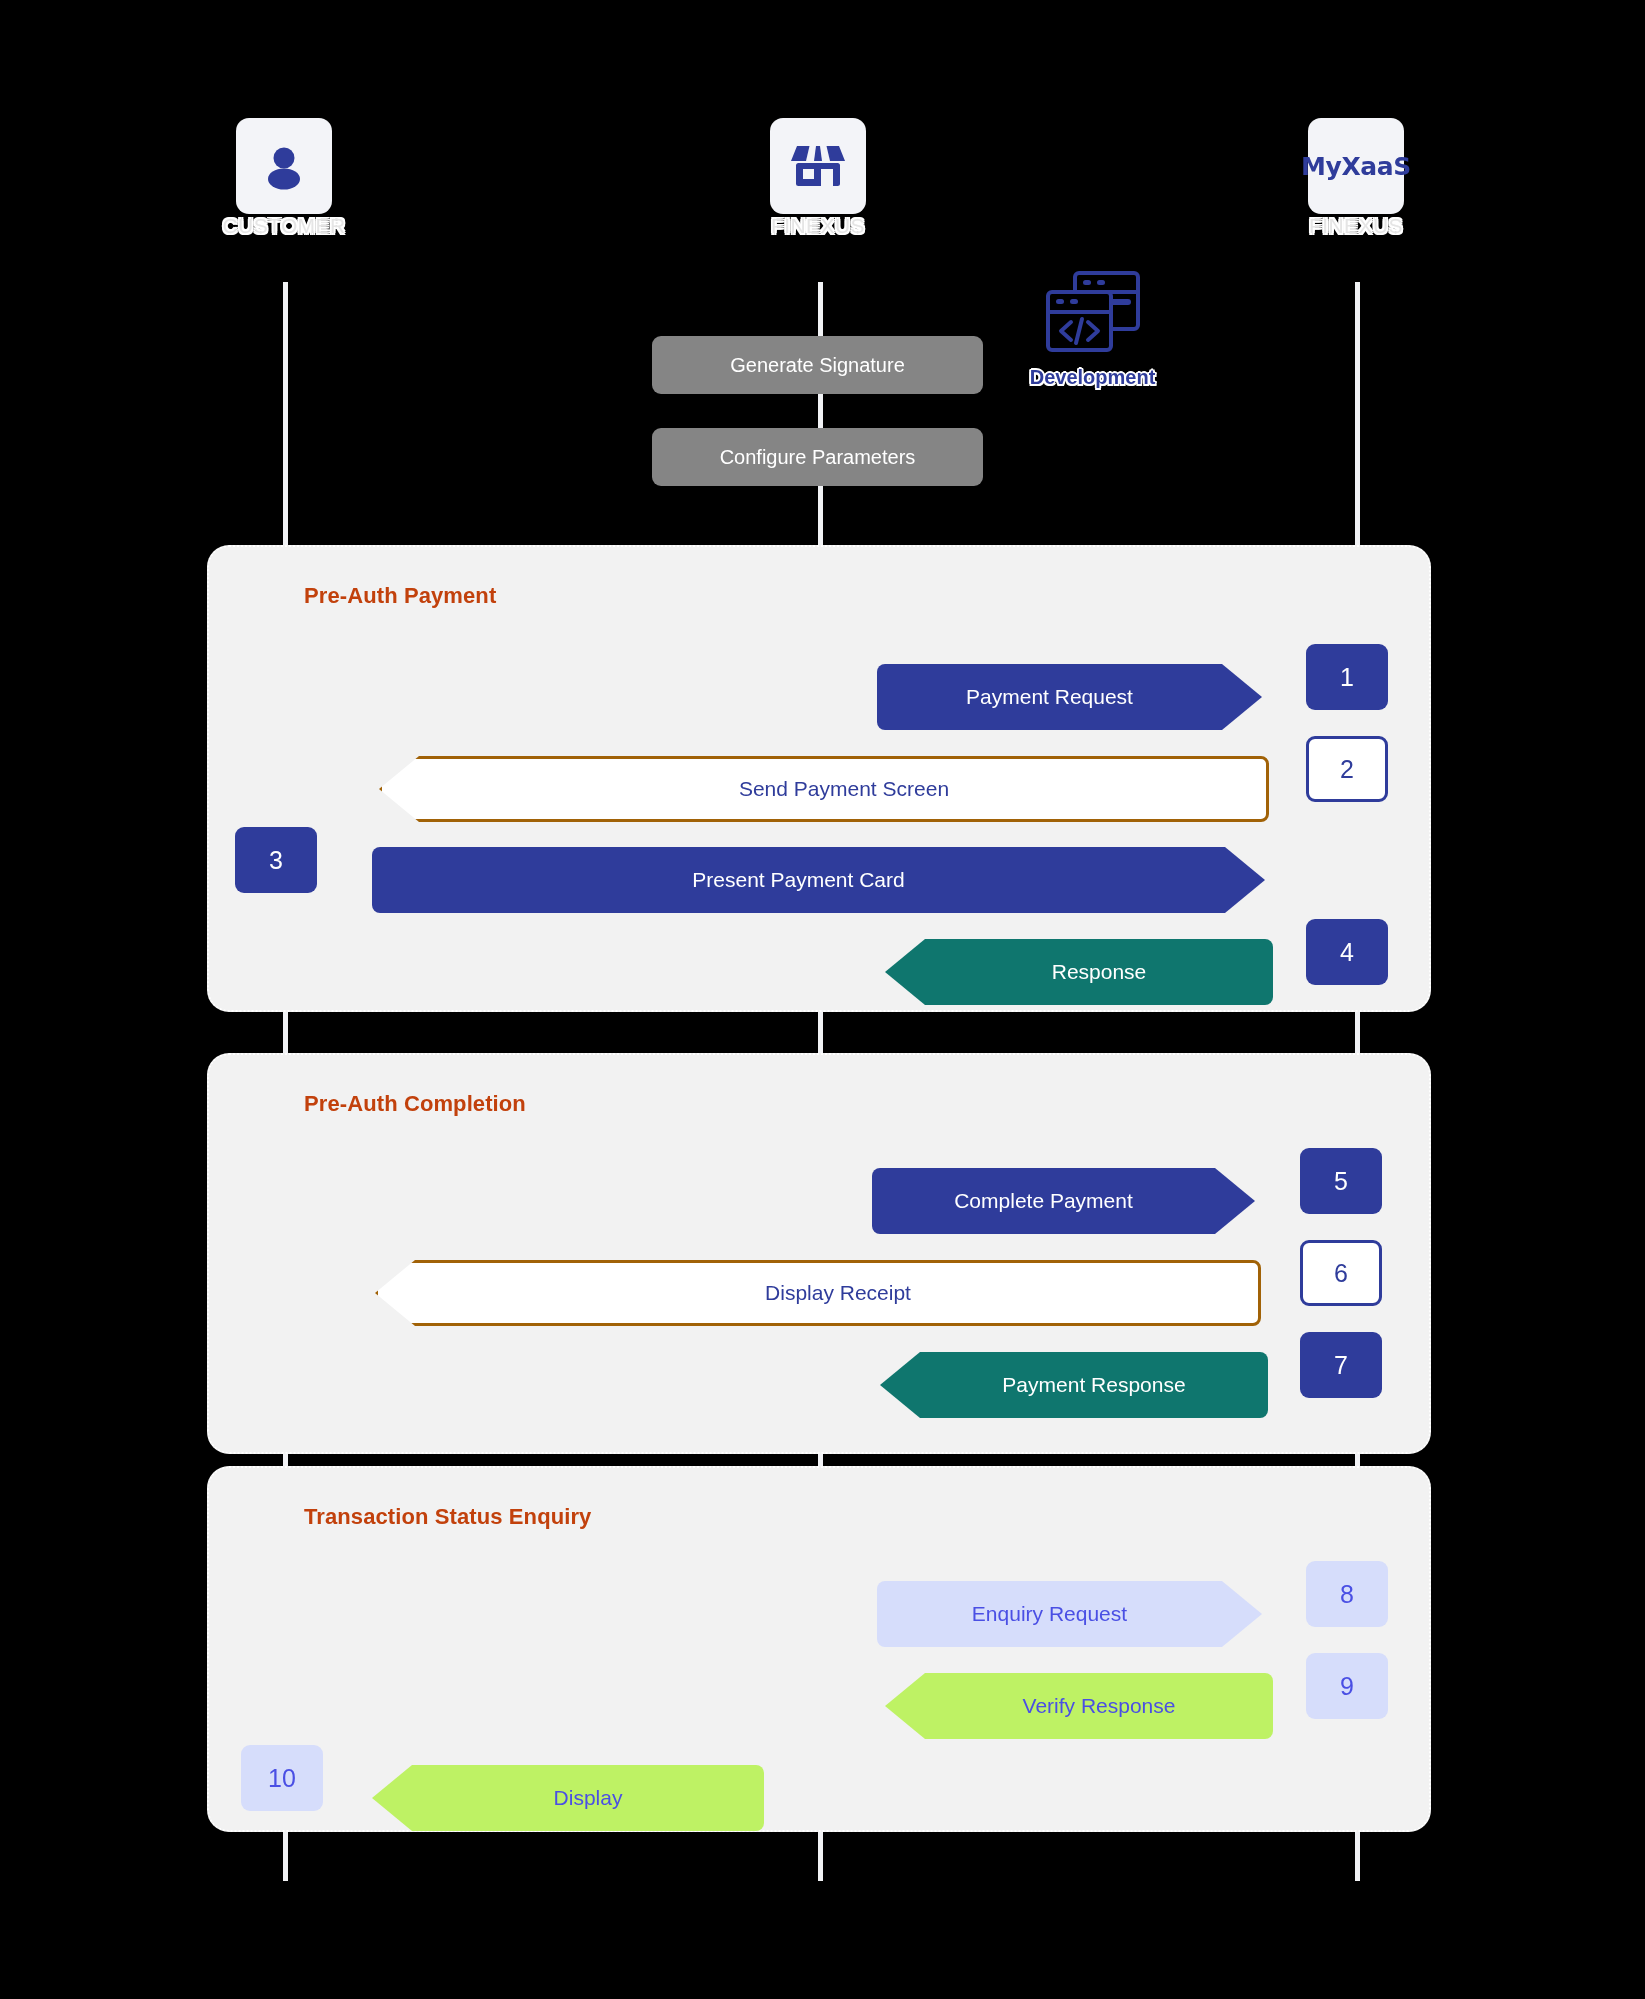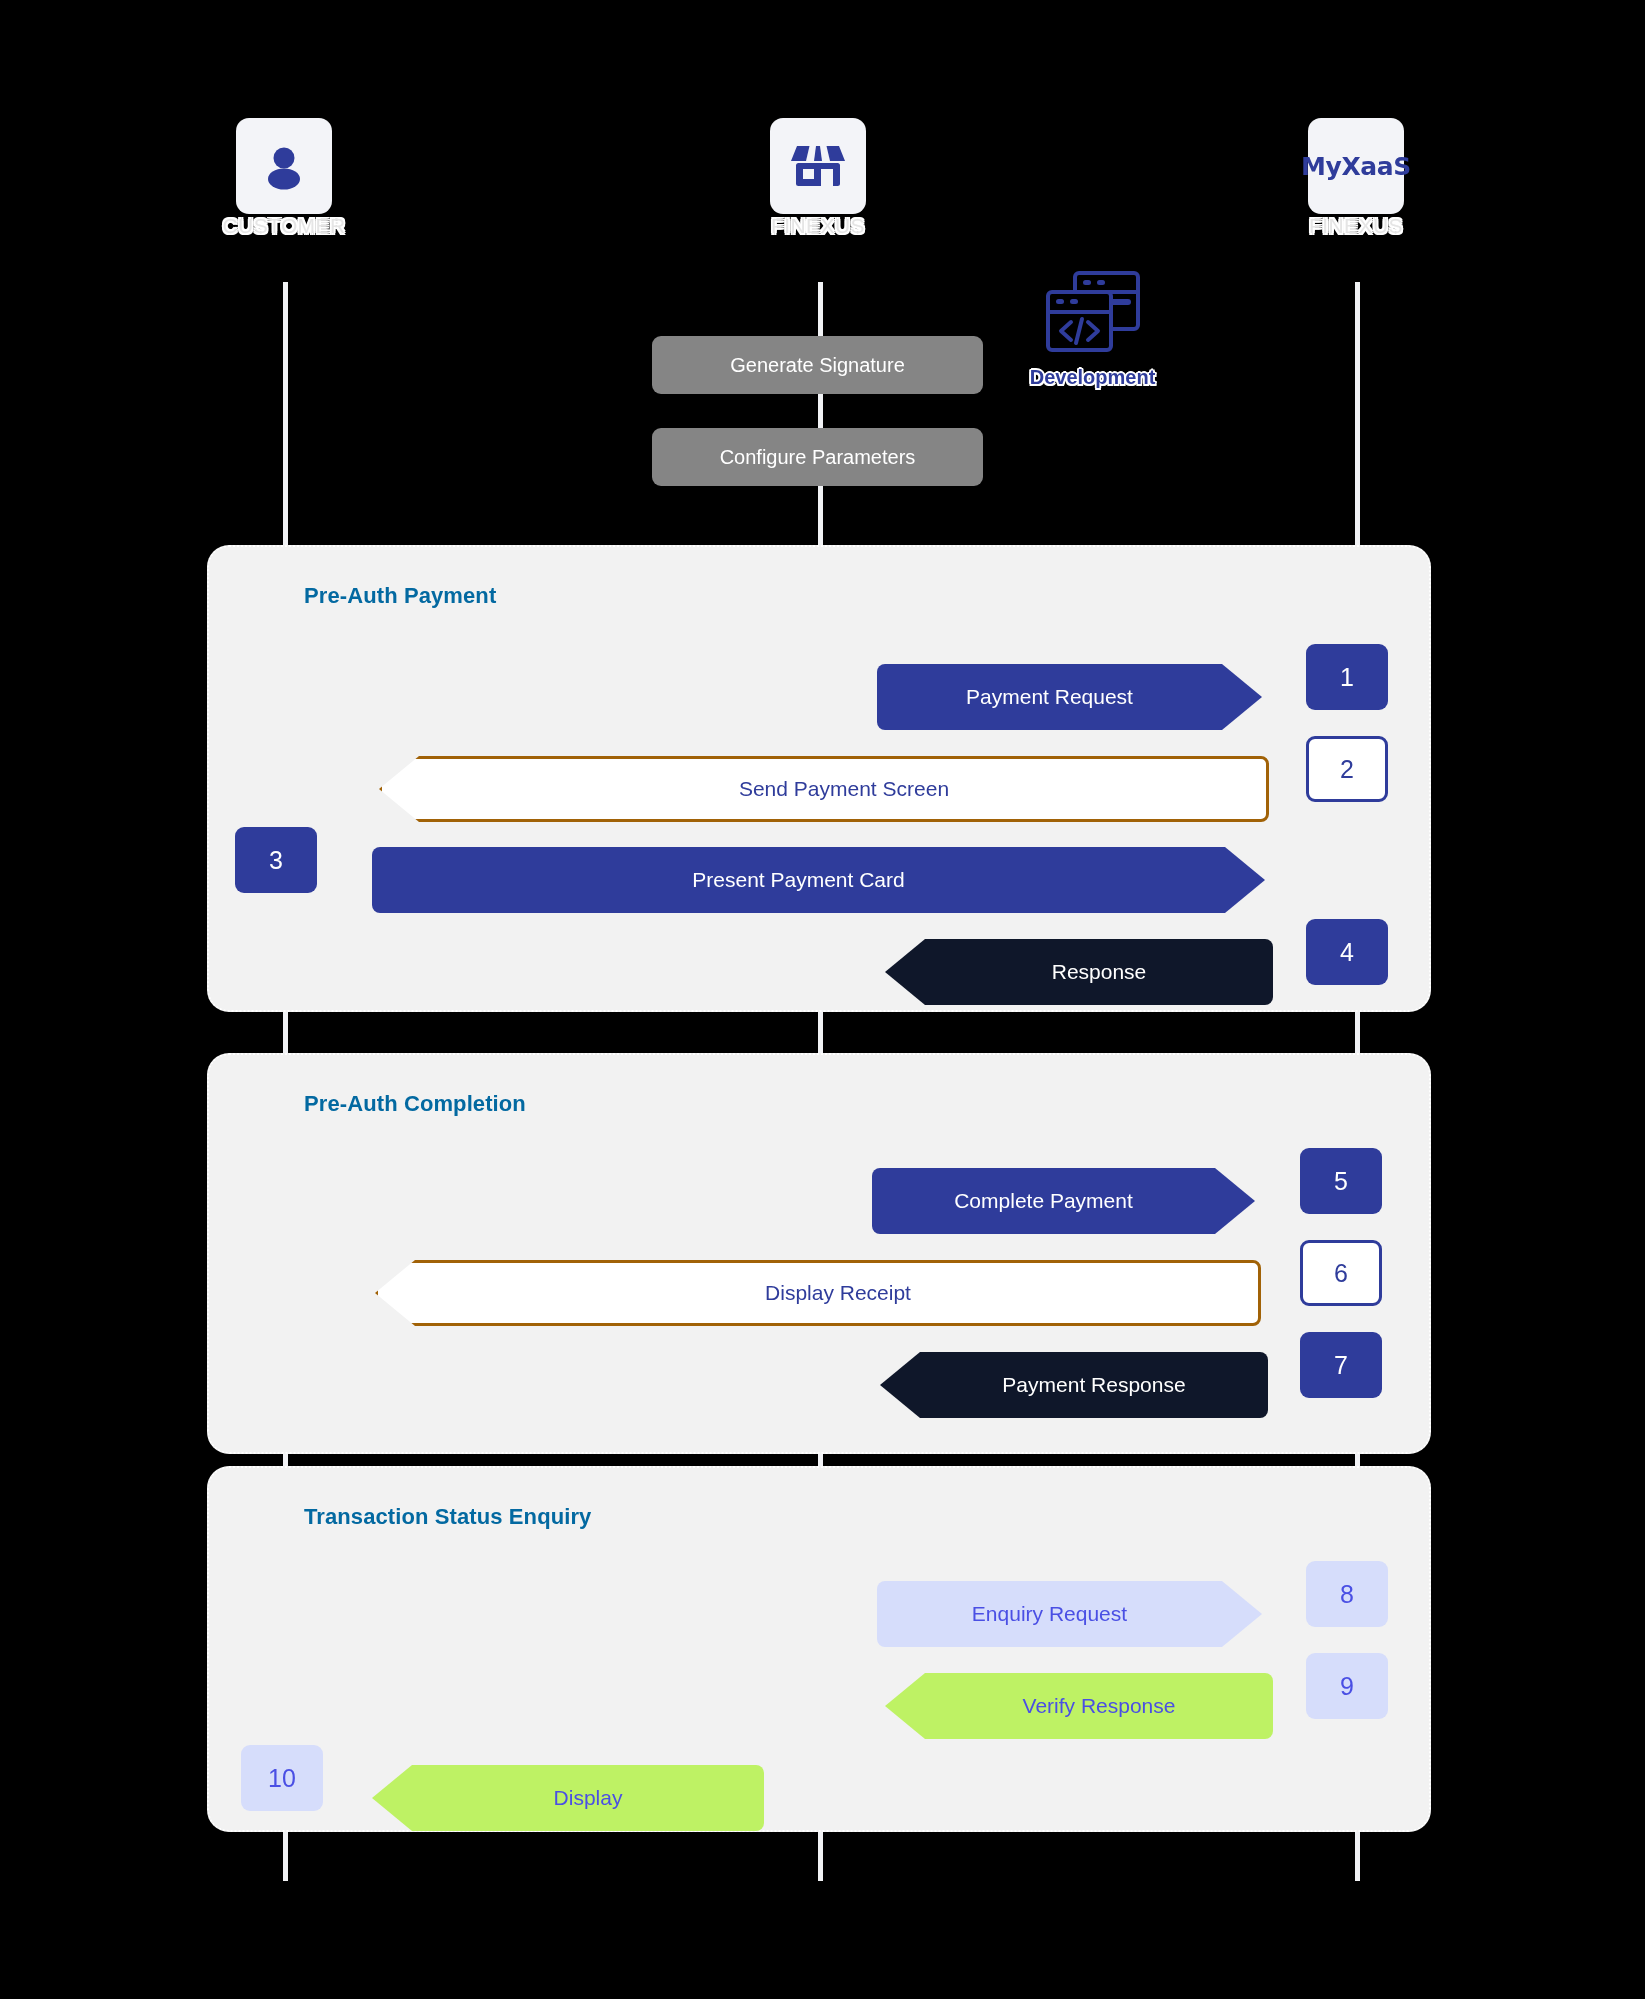--- a/index.html
+++ b/index.html
@@ -67,39 +67,39 @@
   
   .panel{
     position:absolute;left:207px;width:1224px;background:#f2f2f2;
     border-radius:22px;border:2px dotted #ffffff;box-sizing:border-box;
   }
   .p1{top:545px;height:467px;}
   .p2{top:1053px;height:401px;}
   .p3{top:1466px;height:366px;}
   .panel-title{
     position:absolute;left:95px;top:36px;font-size:22px;font-weight:bold;
-    color:#0369a1;letter-spacing:.1px;
+    color:#c2410c;letter-spacing:.1px;
   }
 
   
   .arrow{
     position:absolute;height:66px;display:flex;align-items:center;
     justify-content:center;font-size:21px;box-sizing:border-box;margin-top:20px;
   }
   .arrow span{position:relative;z-index:2;}
 
   
   .ar-solid-r{
     background:#2f3c9b;color:#fff;border-radius:8px;
     clip-path:polygon(0 0, calc(100% - 40px) 0, 100% 50%, calc(100% - 40px) 100%, 0 100%);
     padding-right:40px;
   }
   
   .ar-solid-l{
-    background:#0f172a;color:#fff;border-radius:8px;
+    background:#0f766e;color:#fff;border-radius:8px;
     clip-path:polygon(40px 0, 100% 0, 100% 100%, 40px 100%, 0 50%);
     padding-left:40px;
   }
   
   .ar-out-l{
     background:#fff;color:#2f3c9b;border:3px solid #a16207;
     border-radius:8px;
     clip-path:polygon(40px 0, 100% 0, 100% 100%, 40px 100%, 0 50%);
     padding-left:40px;
   }

